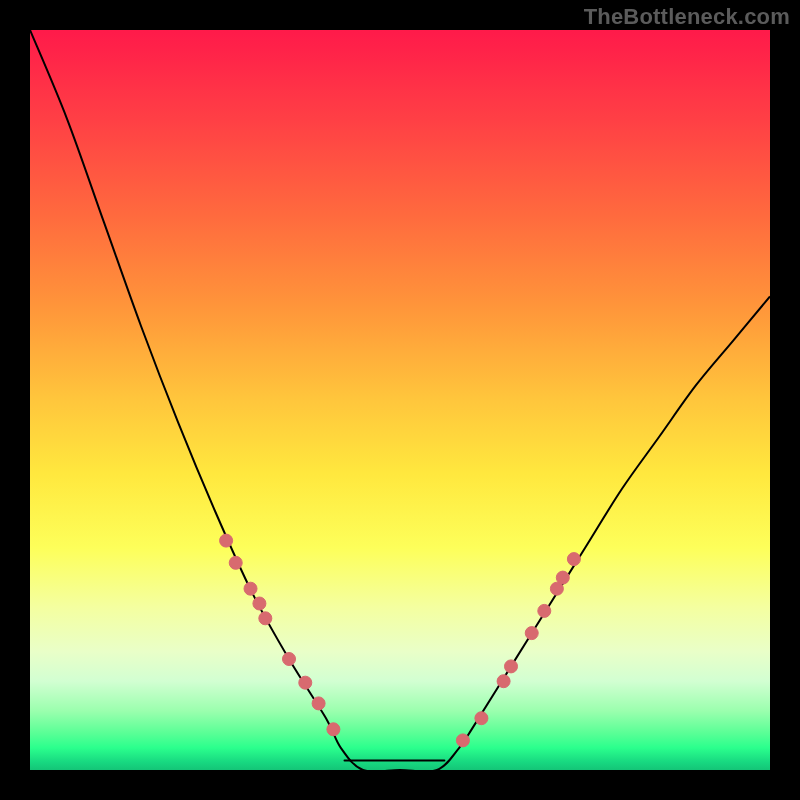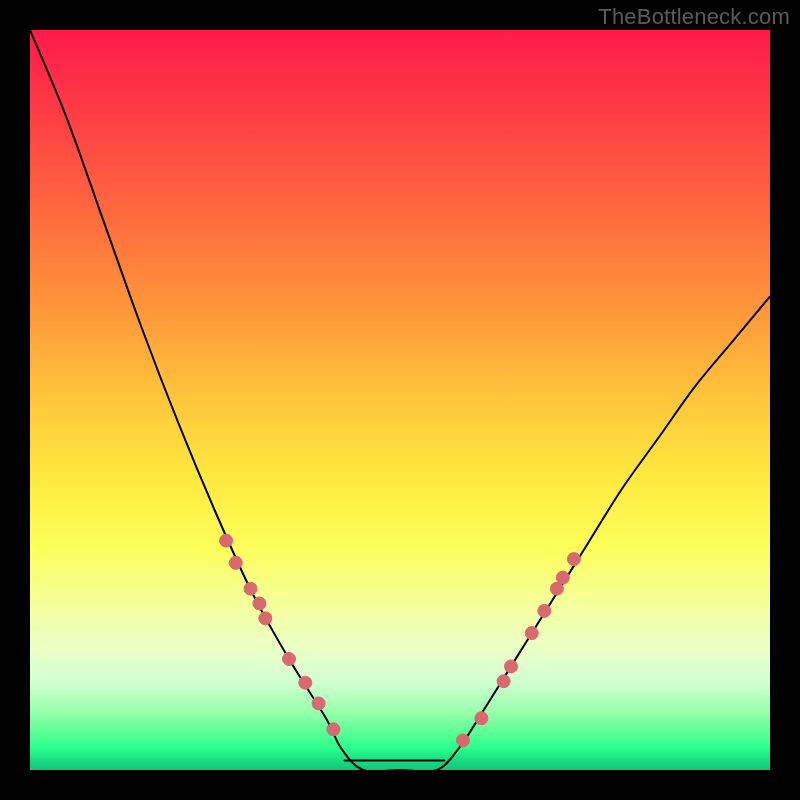--- a/index.html
+++ b/index.html
@@ -67,21 +67,21 @@
     stroke-width: 9;
     stroke-linecap: round;
     fill: none;
   }
   .watermark {
     position: absolute;
     top: 4px;
     right: 10px;
     color: #5b5b5b;
     font-size: 22px;
-    font-weight: 400;
+    font-weight: 700;
     letter-spacing: 0.2px;
     user-select: none;
   }
 </style>
 </head>
 <body>
 
 <div class="frame">
   <div class="plot-area">
     <div class="gradient-bg"></div>

